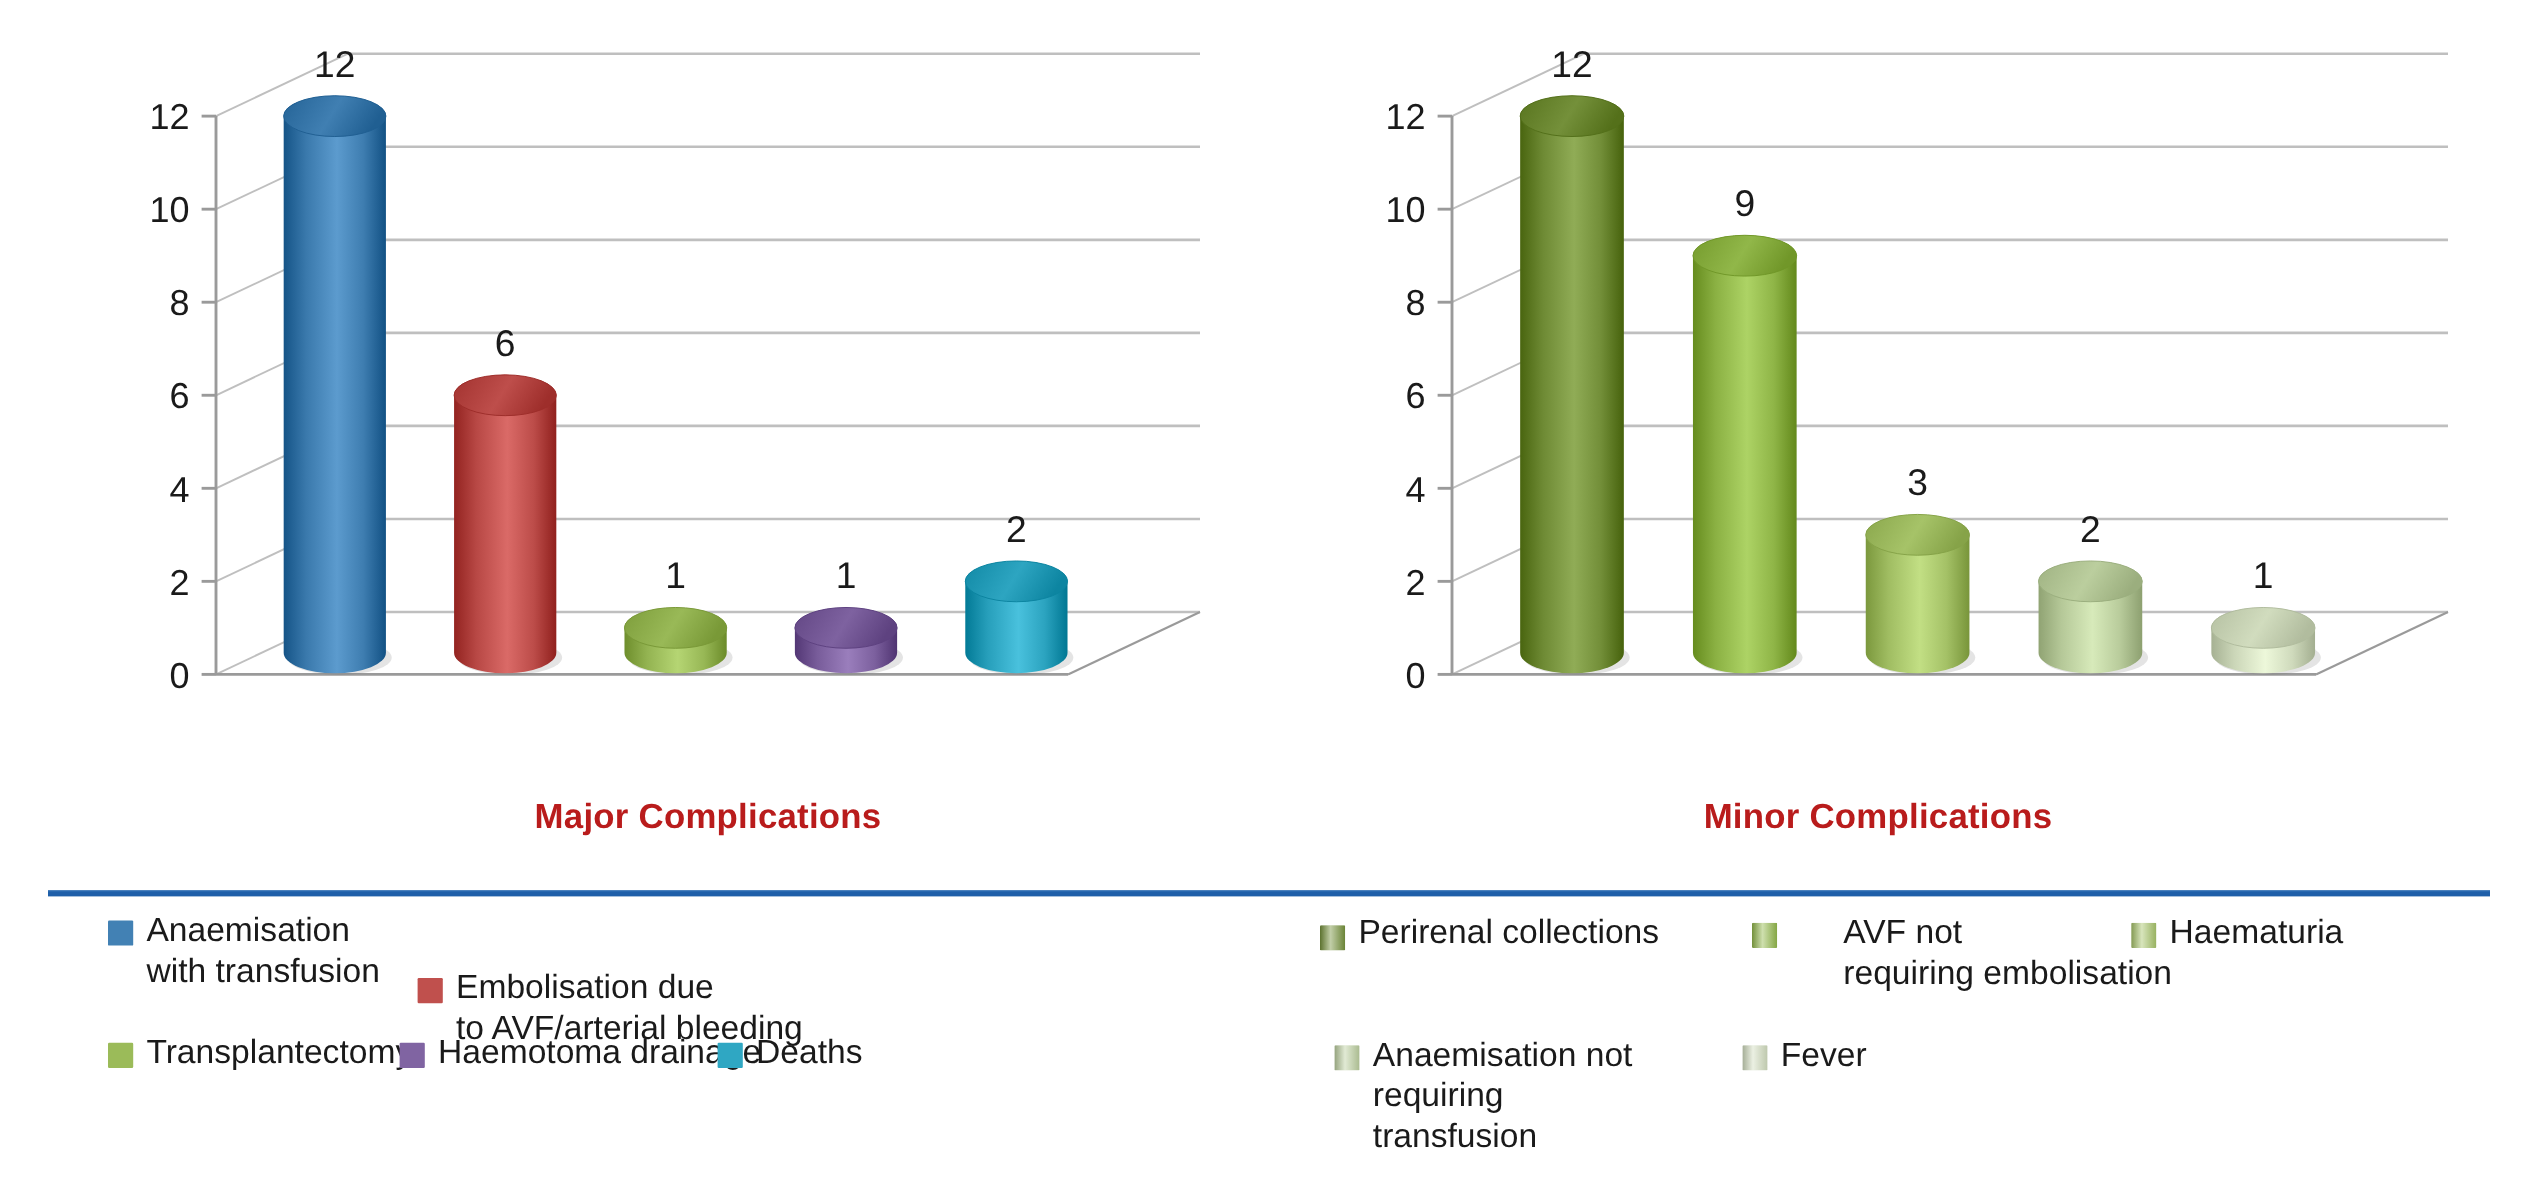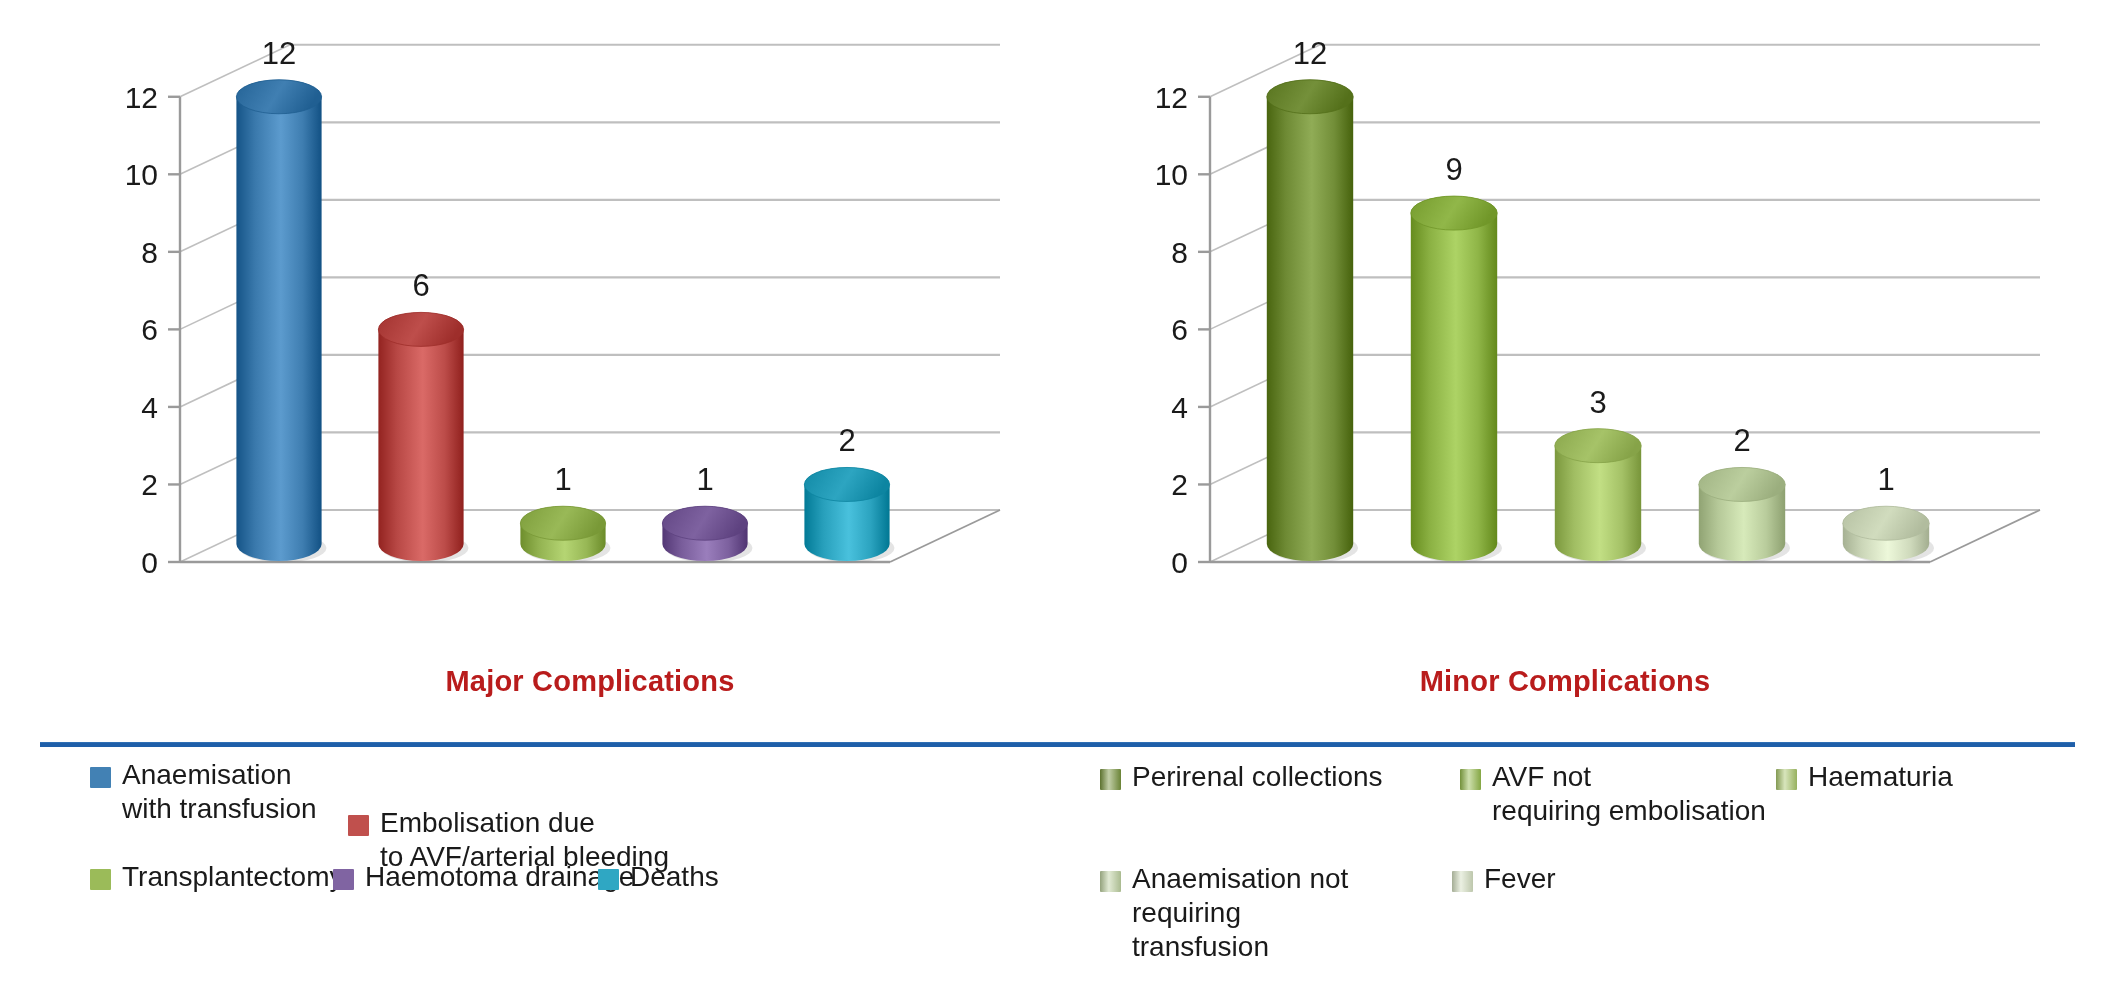--- a/index.html
+++ b/index.html
@@ -107,24 +107,24 @@
   .legend-label { display: block; }
 
   
   #lg-m-0 { left: 0px;   top: 2px;   width: 270px; }
   #lg-m-1 { left: 258px; top: 2px;   width: 330px; margin-top: 48px; }
   #lg-m-2 { left: 0px;   top: 104px; }
   #lg-m-3 { left: 243px; top: 104px; }
   #lg-m-4 { left: 508px; top: 104px; }
 
   
-  #lg-n-0 { left: 0px;   top: 4px;   width: 360px; }
-  #lg-n-1 { left: 360px; top: 4px;   width: 350px; }
+  #lg-n-0 { left: 0px;   top: 4px;   width: 360px; align-items: center; }
+  #lg-n-1 { left: 360px; top: 4px;   width: 350px; justify-content: space-between; }
   #lg-n-2 { left: 676px; top: 4px;   width: 300px; }
-  #lg-n-3 { left: 0px;   top: 106px; width: 360px; }
+  #lg-n-3 { left: 12px;   top: 106px; width: 360px; }
   #lg-n-4 { left: 352px; top: 106px; width: 200px; }
 
   .tick-label { font-size: 30px; fill: #1a1a1a; font-family: "Liberation Sans", sans-serif; }
   .value-label { font-size: 31px; fill: #1a1a1a; font-family: "Liberation Sans", sans-serif; }
 </style>
 </head>
 <body>
 
 <div class="figure">
 

